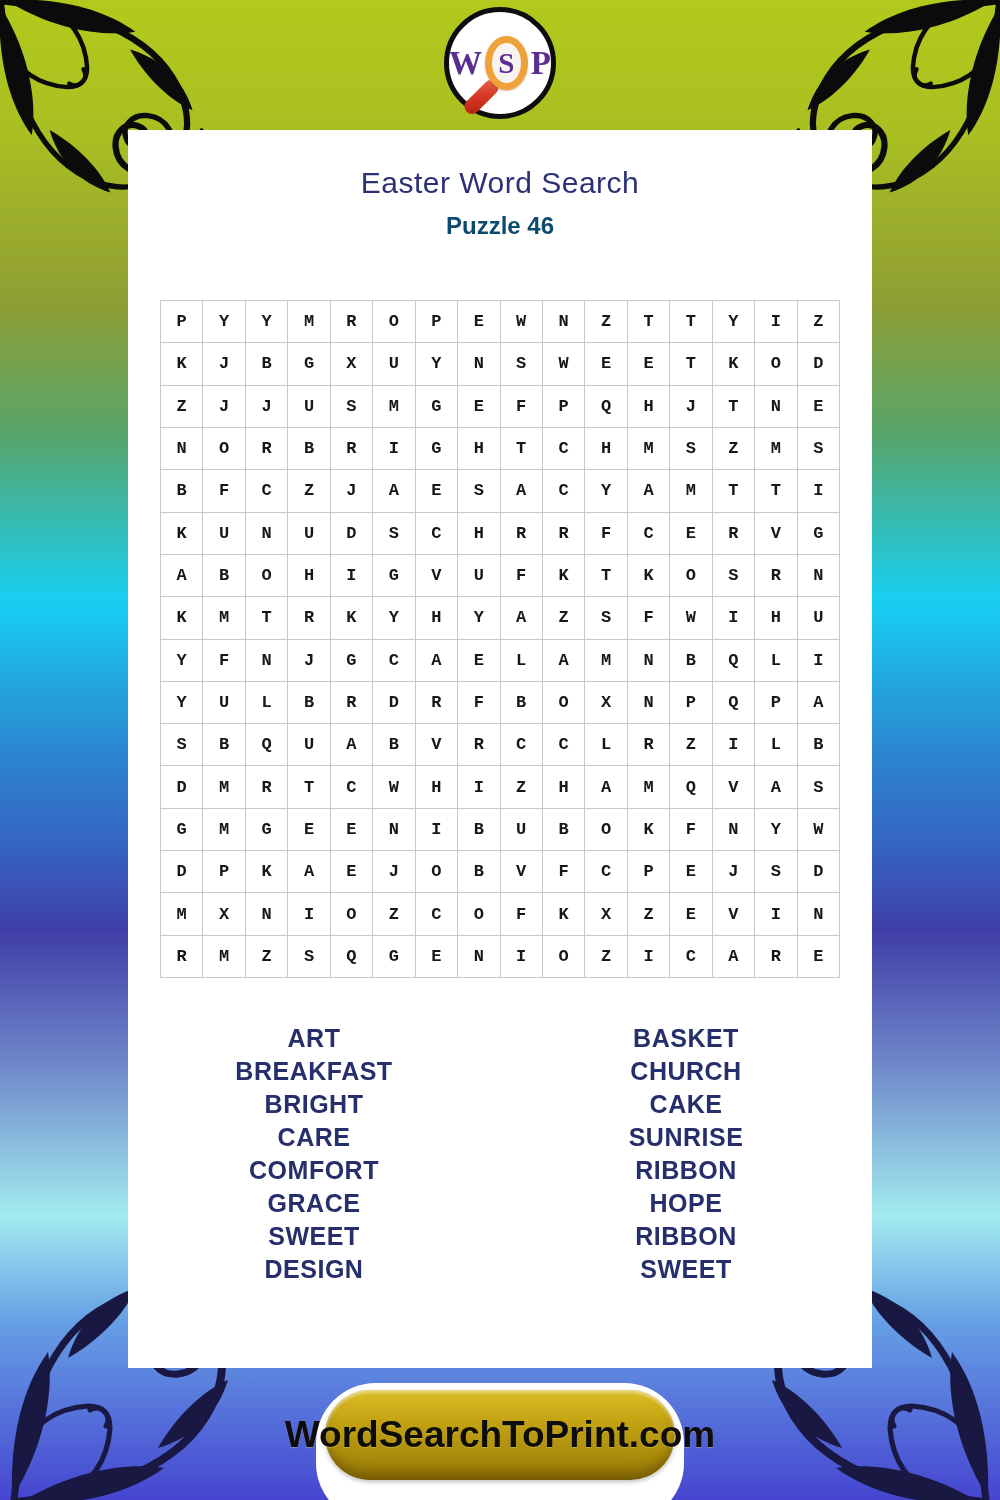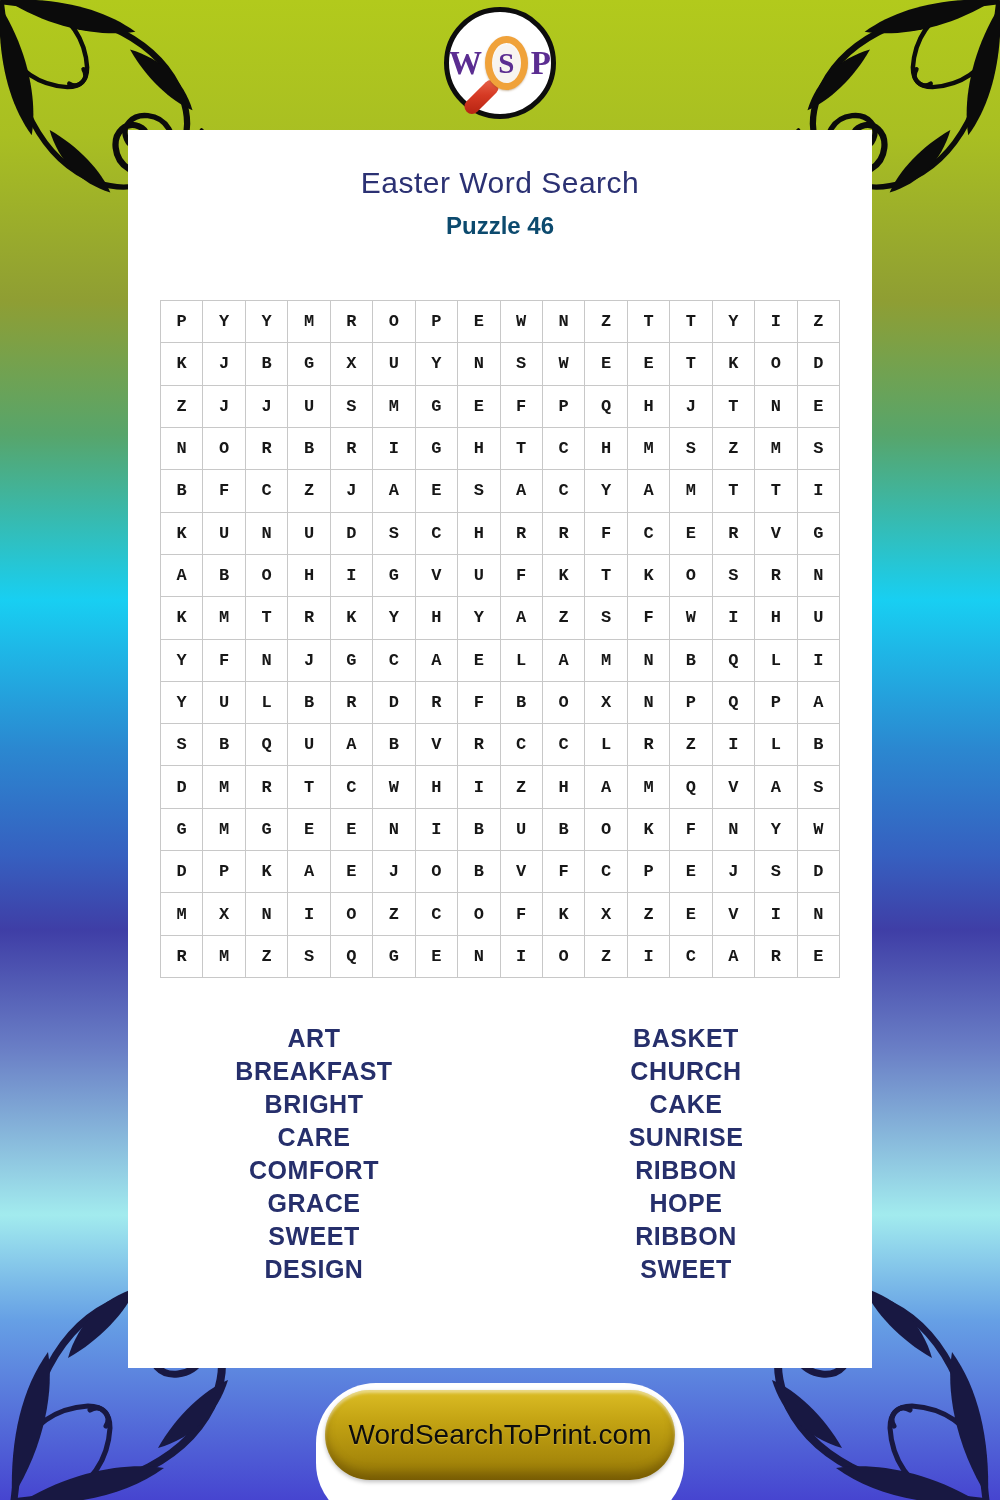--- a/index.html
+++ b/index.html
@@ -89,21 +89,21 @@
     background:#ffffff;border-radius:60px;z-index:4;
   }
   .gold-btn{
     position:absolute;left:9px;top:7px;width:350px;height:90px;border-radius:45px;
     background:linear-gradient(180deg,#dcbd24 0%,#c3a313 35%,#a98a0b 75%,#8e7206 100%);
     box-shadow:inset 0 3px 3px rgba(255,255,255,.45), inset 0 -7px 10px rgba(90,64,0,.45), 0 2px 4px rgba(0,0,0,.25);
     display:flex;align-items:center;justify-content:center;
     border:none;cursor:pointer;
   }
   .gold-btn span{
-    font-family:"Liberation Sans",sans-serif;font-size:28px;font-weight:normal;color:#0d0d0d;
+    font-family:"Liberation Sans",sans-serif;font-size:37px;font-weight:bold;color:#0d0d0d;
     text-shadow:0 1px 1px rgba(255,230,120,.35);
   }
 </style>
 </head>
 <body>
 
 <svg class="flourish fl-tl" viewBox="0 0 300 300">
   <g fill="none" stroke="#0b0b0b" stroke-linecap="round">
     <path stroke-width="7" d="M8,6 C120,18 185,52 208,112 C222,150 210,186 180,196 C156,204 136,190 134,170 C132,152 146,140 160,146 C170,150 172,162 164,168"></path>
     <path stroke-width="6" d="M6,8 C18,120 52,185 112,208 C150,222 186,210 196,180 C204,156 190,136 170,134 C152,132 140,146 146,160 C150,170 162,172 168,164"></path>

